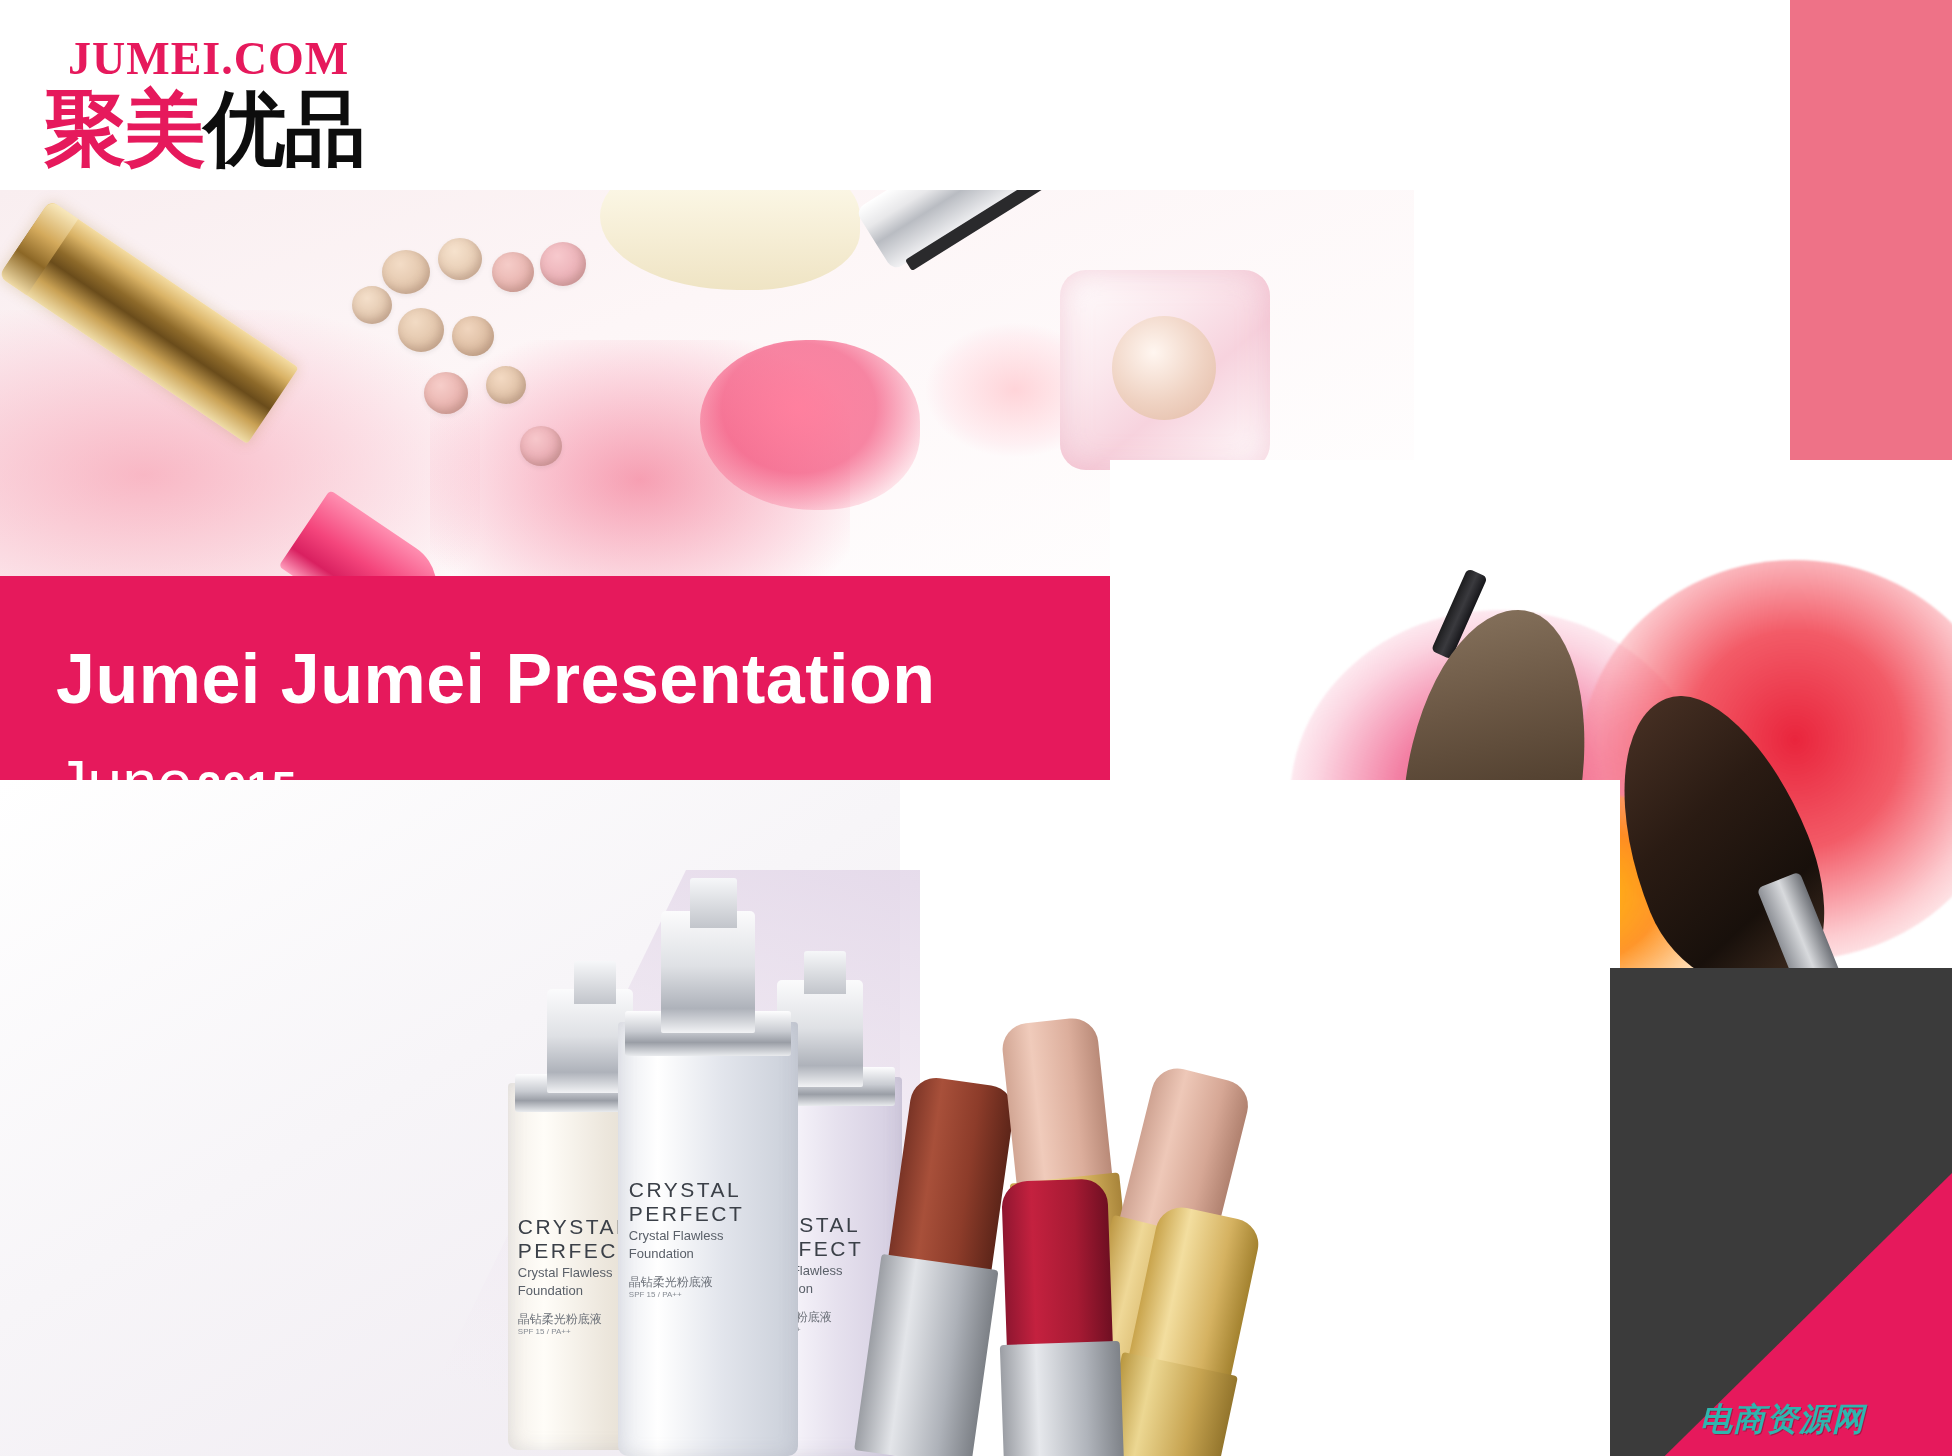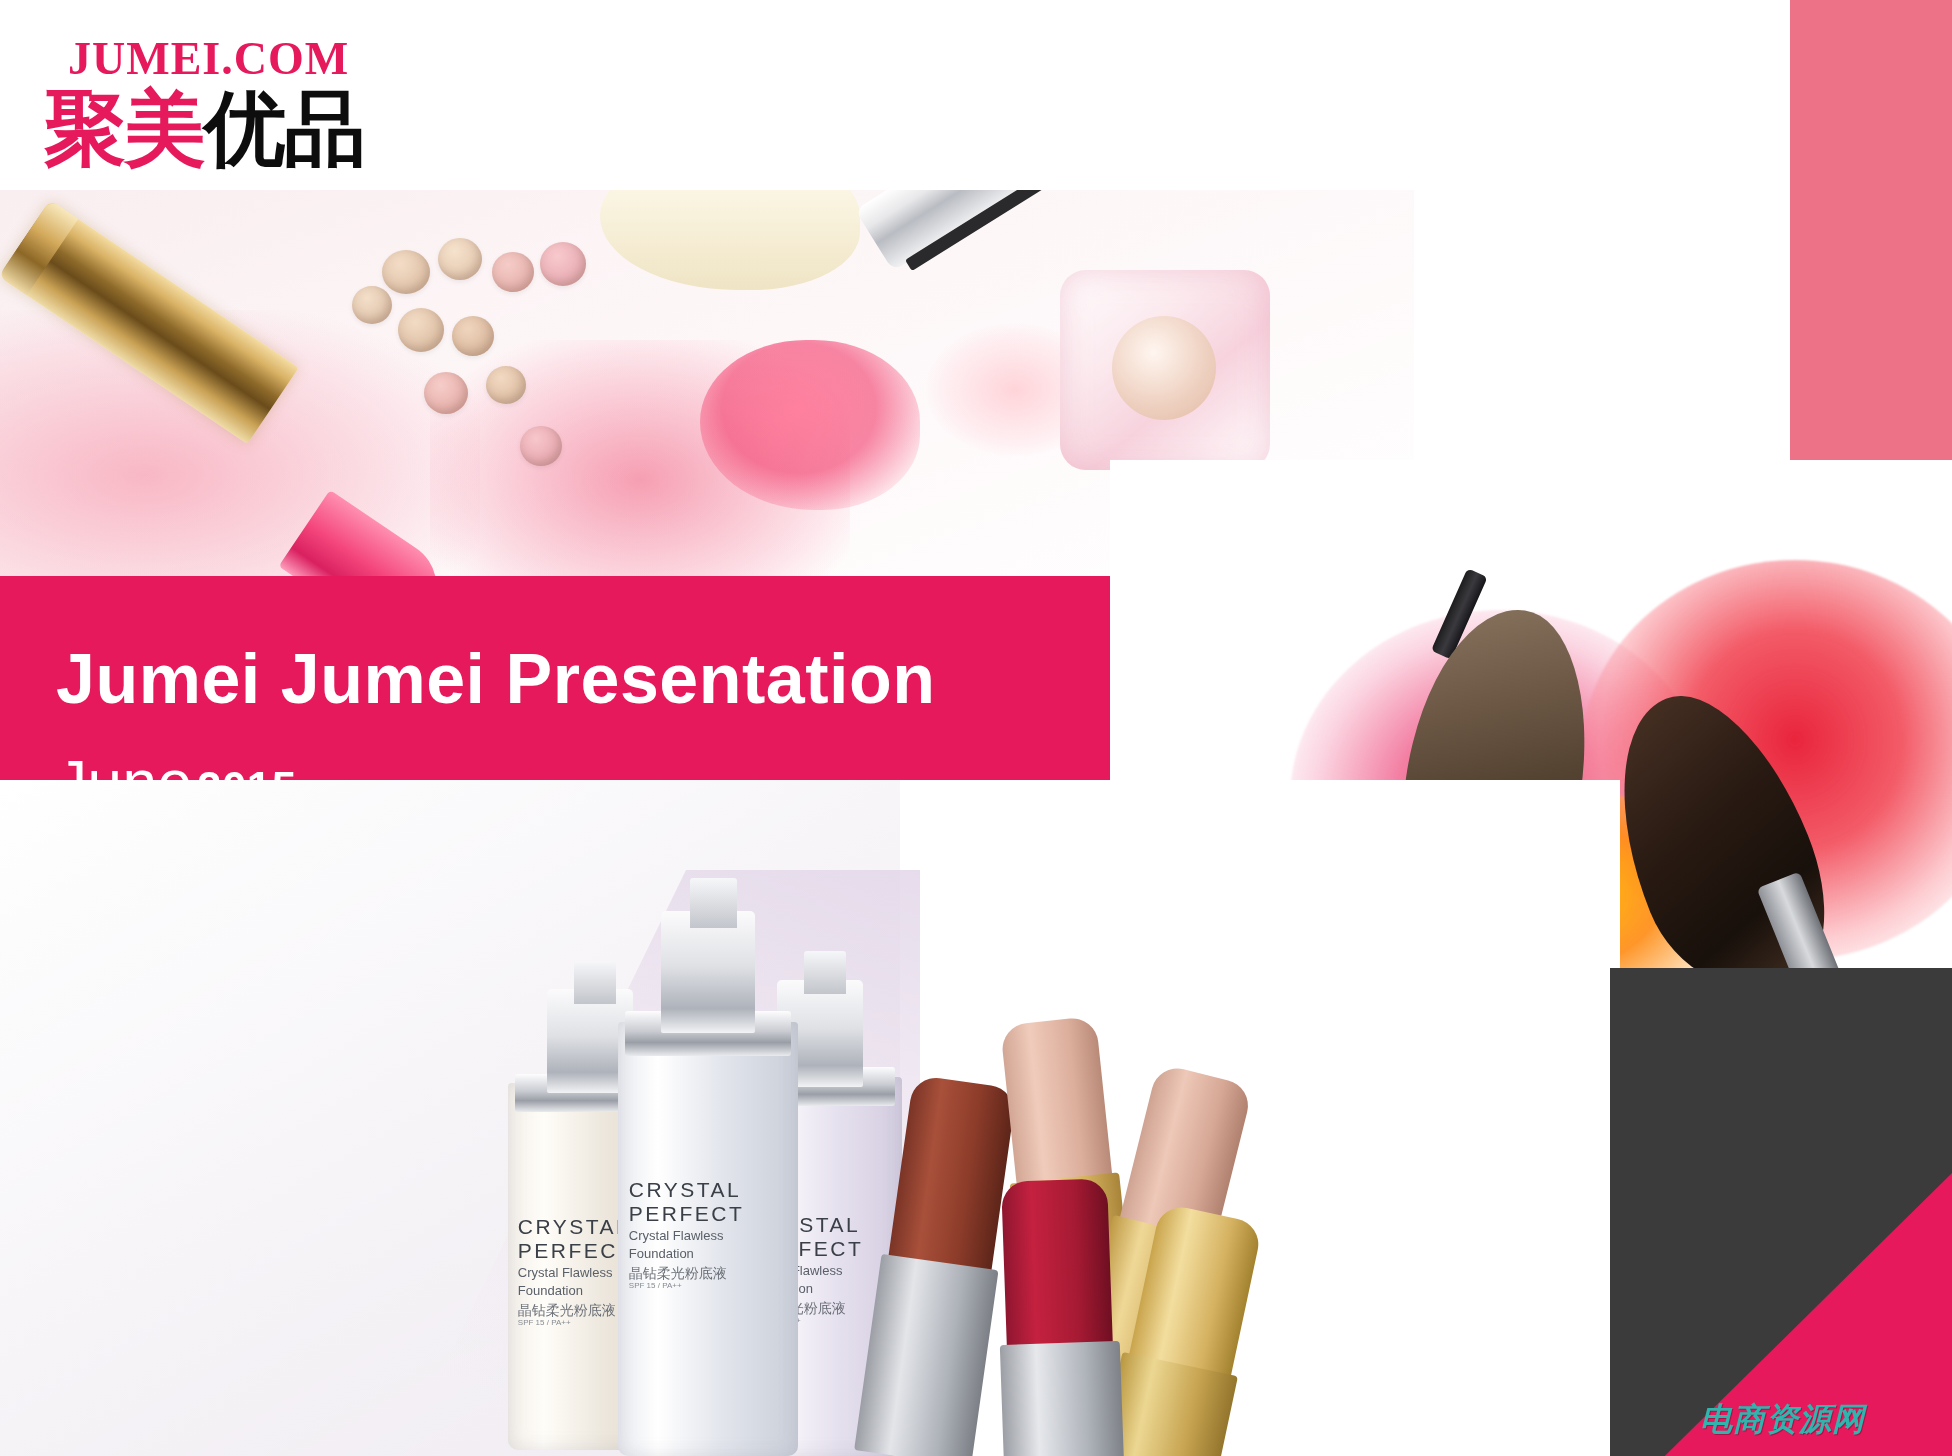--- a/index.html
+++ b/index.html
@@ -286,23 +286,23 @@
   .bottle .label .sub2 {
     display: block;
     font-size: 13px;
     line-height: 16px;
     margin-top: 2px;
     color: #5a6069;
   }
   .bottle .label .cn {
     display: block;
     font-family: Liberation Sans, sans-serif;
-    font-size: 14px;
+    font-size: 12px;
     line-height: 13px;
-    margin-top: 5px;
+    margin-top: 14px;
     color: #6b7078;
   }
   .bottle .label .vol {
     display: block;
     font-size: 8px;
     line-height: 11px;
     color: #868b93;
   }
   #bottle-left  { left: 508px; top: 200px; width: 164px; height: 470px; }
   #bottle-left .body  { background: linear-gradient(90deg,#f4f0ea 0%,#fffdf8 22%,#ece6dc 60%,#ded6c9 100%); }

